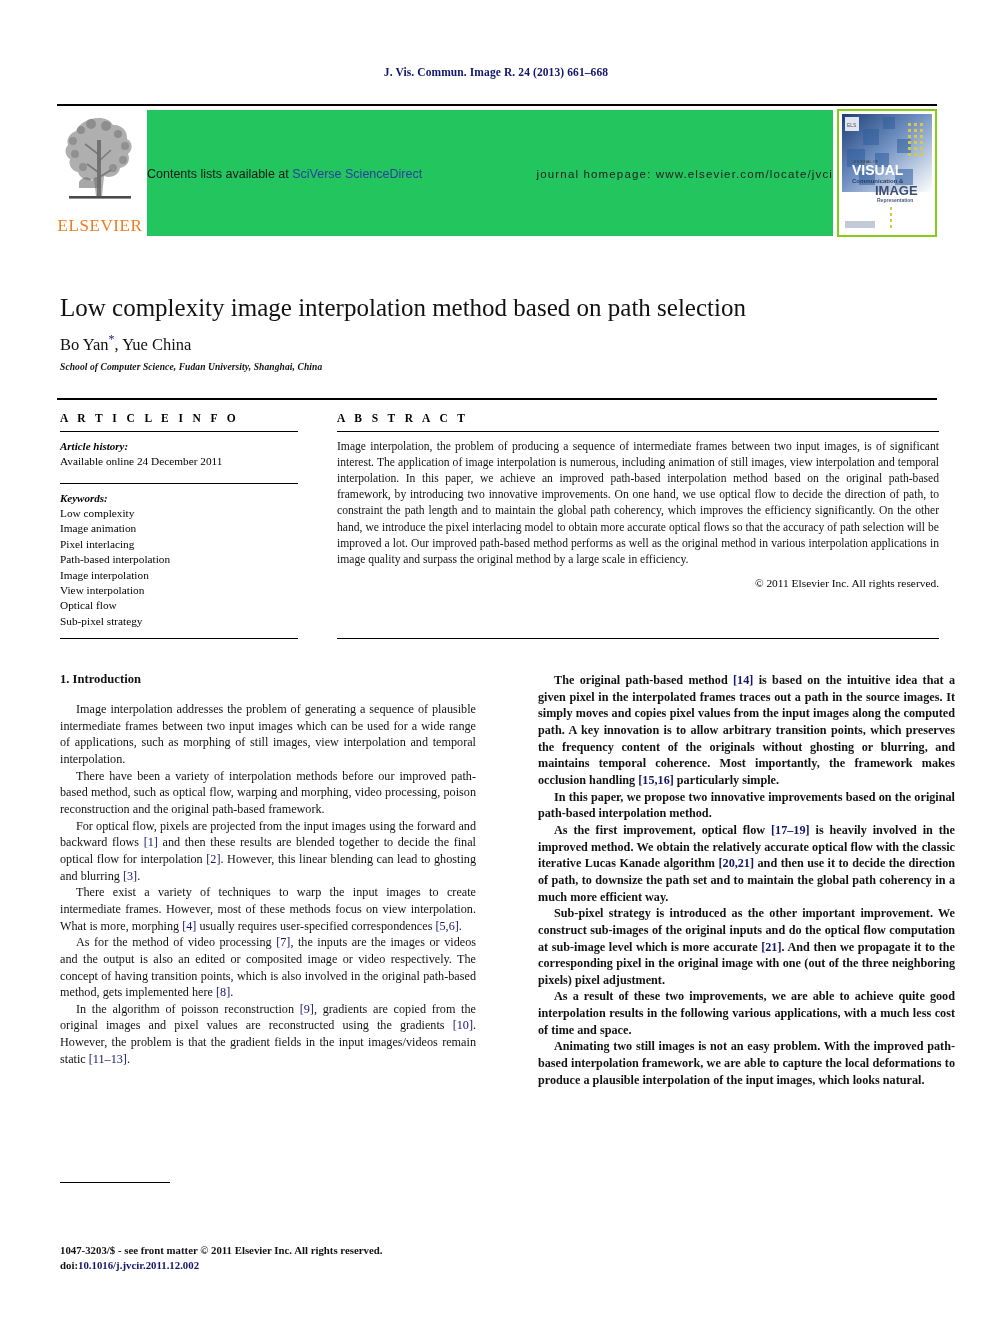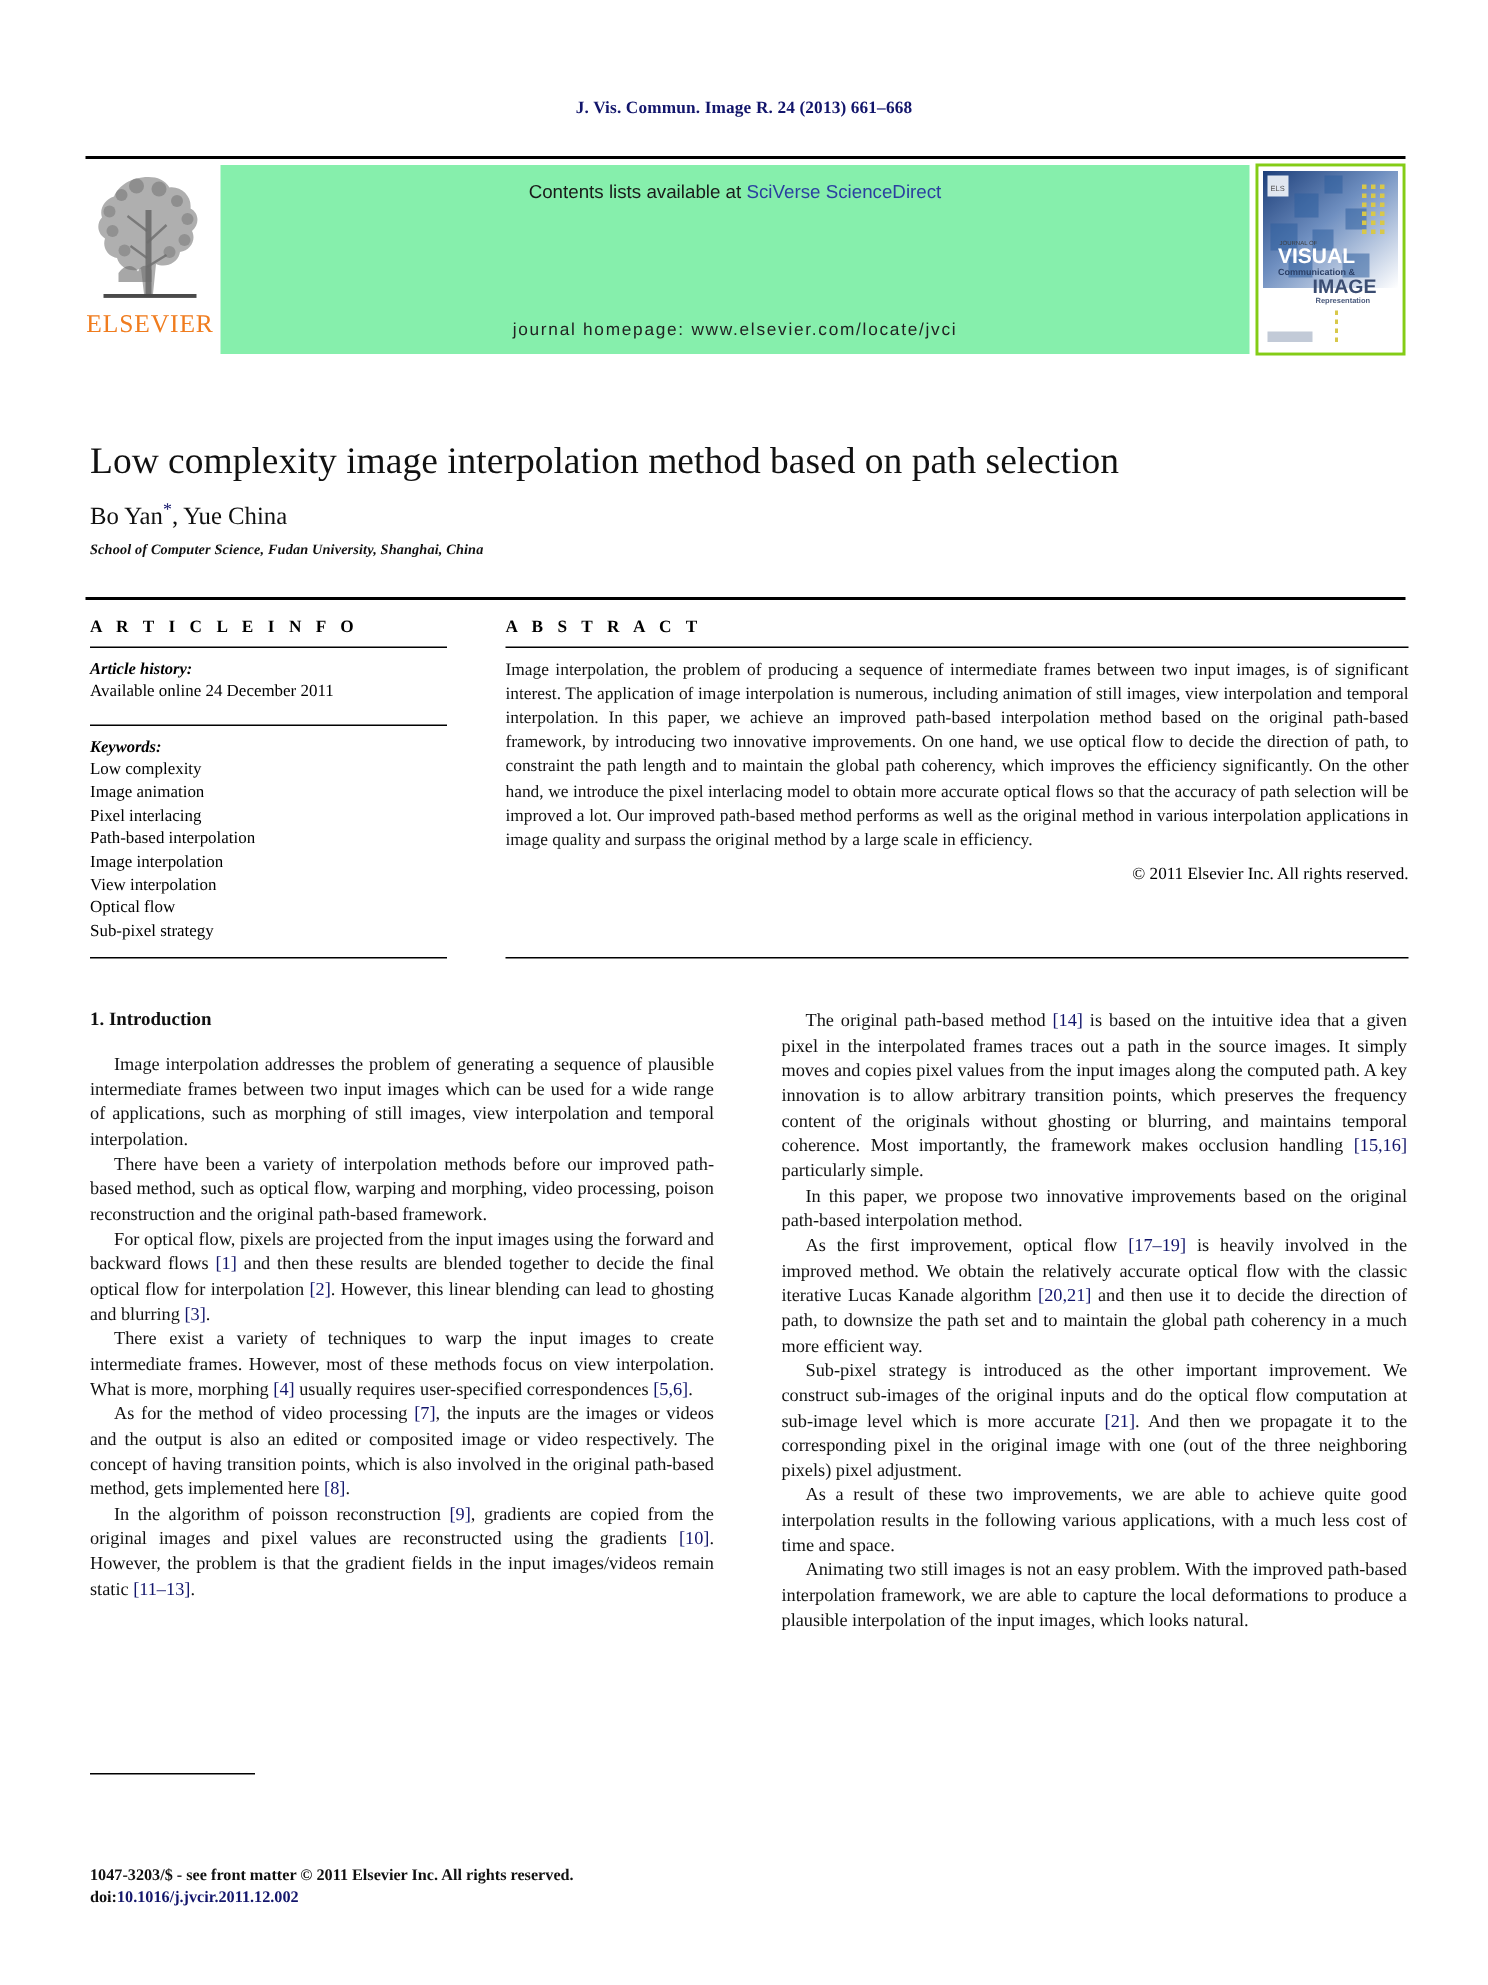--- a/index.html
+++ b/index.html
@@ -50,40 +50,40 @@
     height: 126px;
     display: flex;
     align-items: stretch;
   }
   .elsevier-block {
     width: 86px;
     flex: 0 0 86px;
     display: flex;
     flex-direction: column;
     align-items: center;
-    justify-content: flex-start;
+    justify-content: space-between;
     padding-bottom: 2px;
   }
   .tree-svg { display:block; }
   .elsevier-word {
     font-family: "Liberation Serif", serif;
     font-size: 17px;
     letter-spacing: .6px;
     color: #f07c1e;
     line-height: 1;
     margin-top: 1px;
     font-weight: 400;
   }
   .masthead-center {
     flex: 1 1 auto;
-    background: #86efac;
+    background: #22c55e;
     margin-left: 4px;
     margin-right: 4px;
     display: flex;
-    flex-direction: column;
+    flex-direction: row;
     align-items: center;
     justify-content: space-between;
     padding: 11px 0 10px 0;
     box-sizing: border-box;
   }
   .contents-line {
     font-family: "Liberation Sans", sans-serif;
     font-size: 12.5px;
     color: #1a1a1a;
   }
@@ -216,23 +216,24 @@
 
   
   .col-left {
     position: absolute;
     left: 60px;
     top: 672px;
     width: 416px;
   }
   .col-right {
     position: absolute;
-    left: 521px;
+    left: 538px;
     top: 672px;
     width: 417px;
+    font-weight: bold;
   }
   .h1 {
     font-size: 12.6px;
     font-weight: bold;
     margin: 0 0 14px 0;
     color: #111;
   }
   p.body {
     font-size: 12.2px;
     line-height: 1.365;

